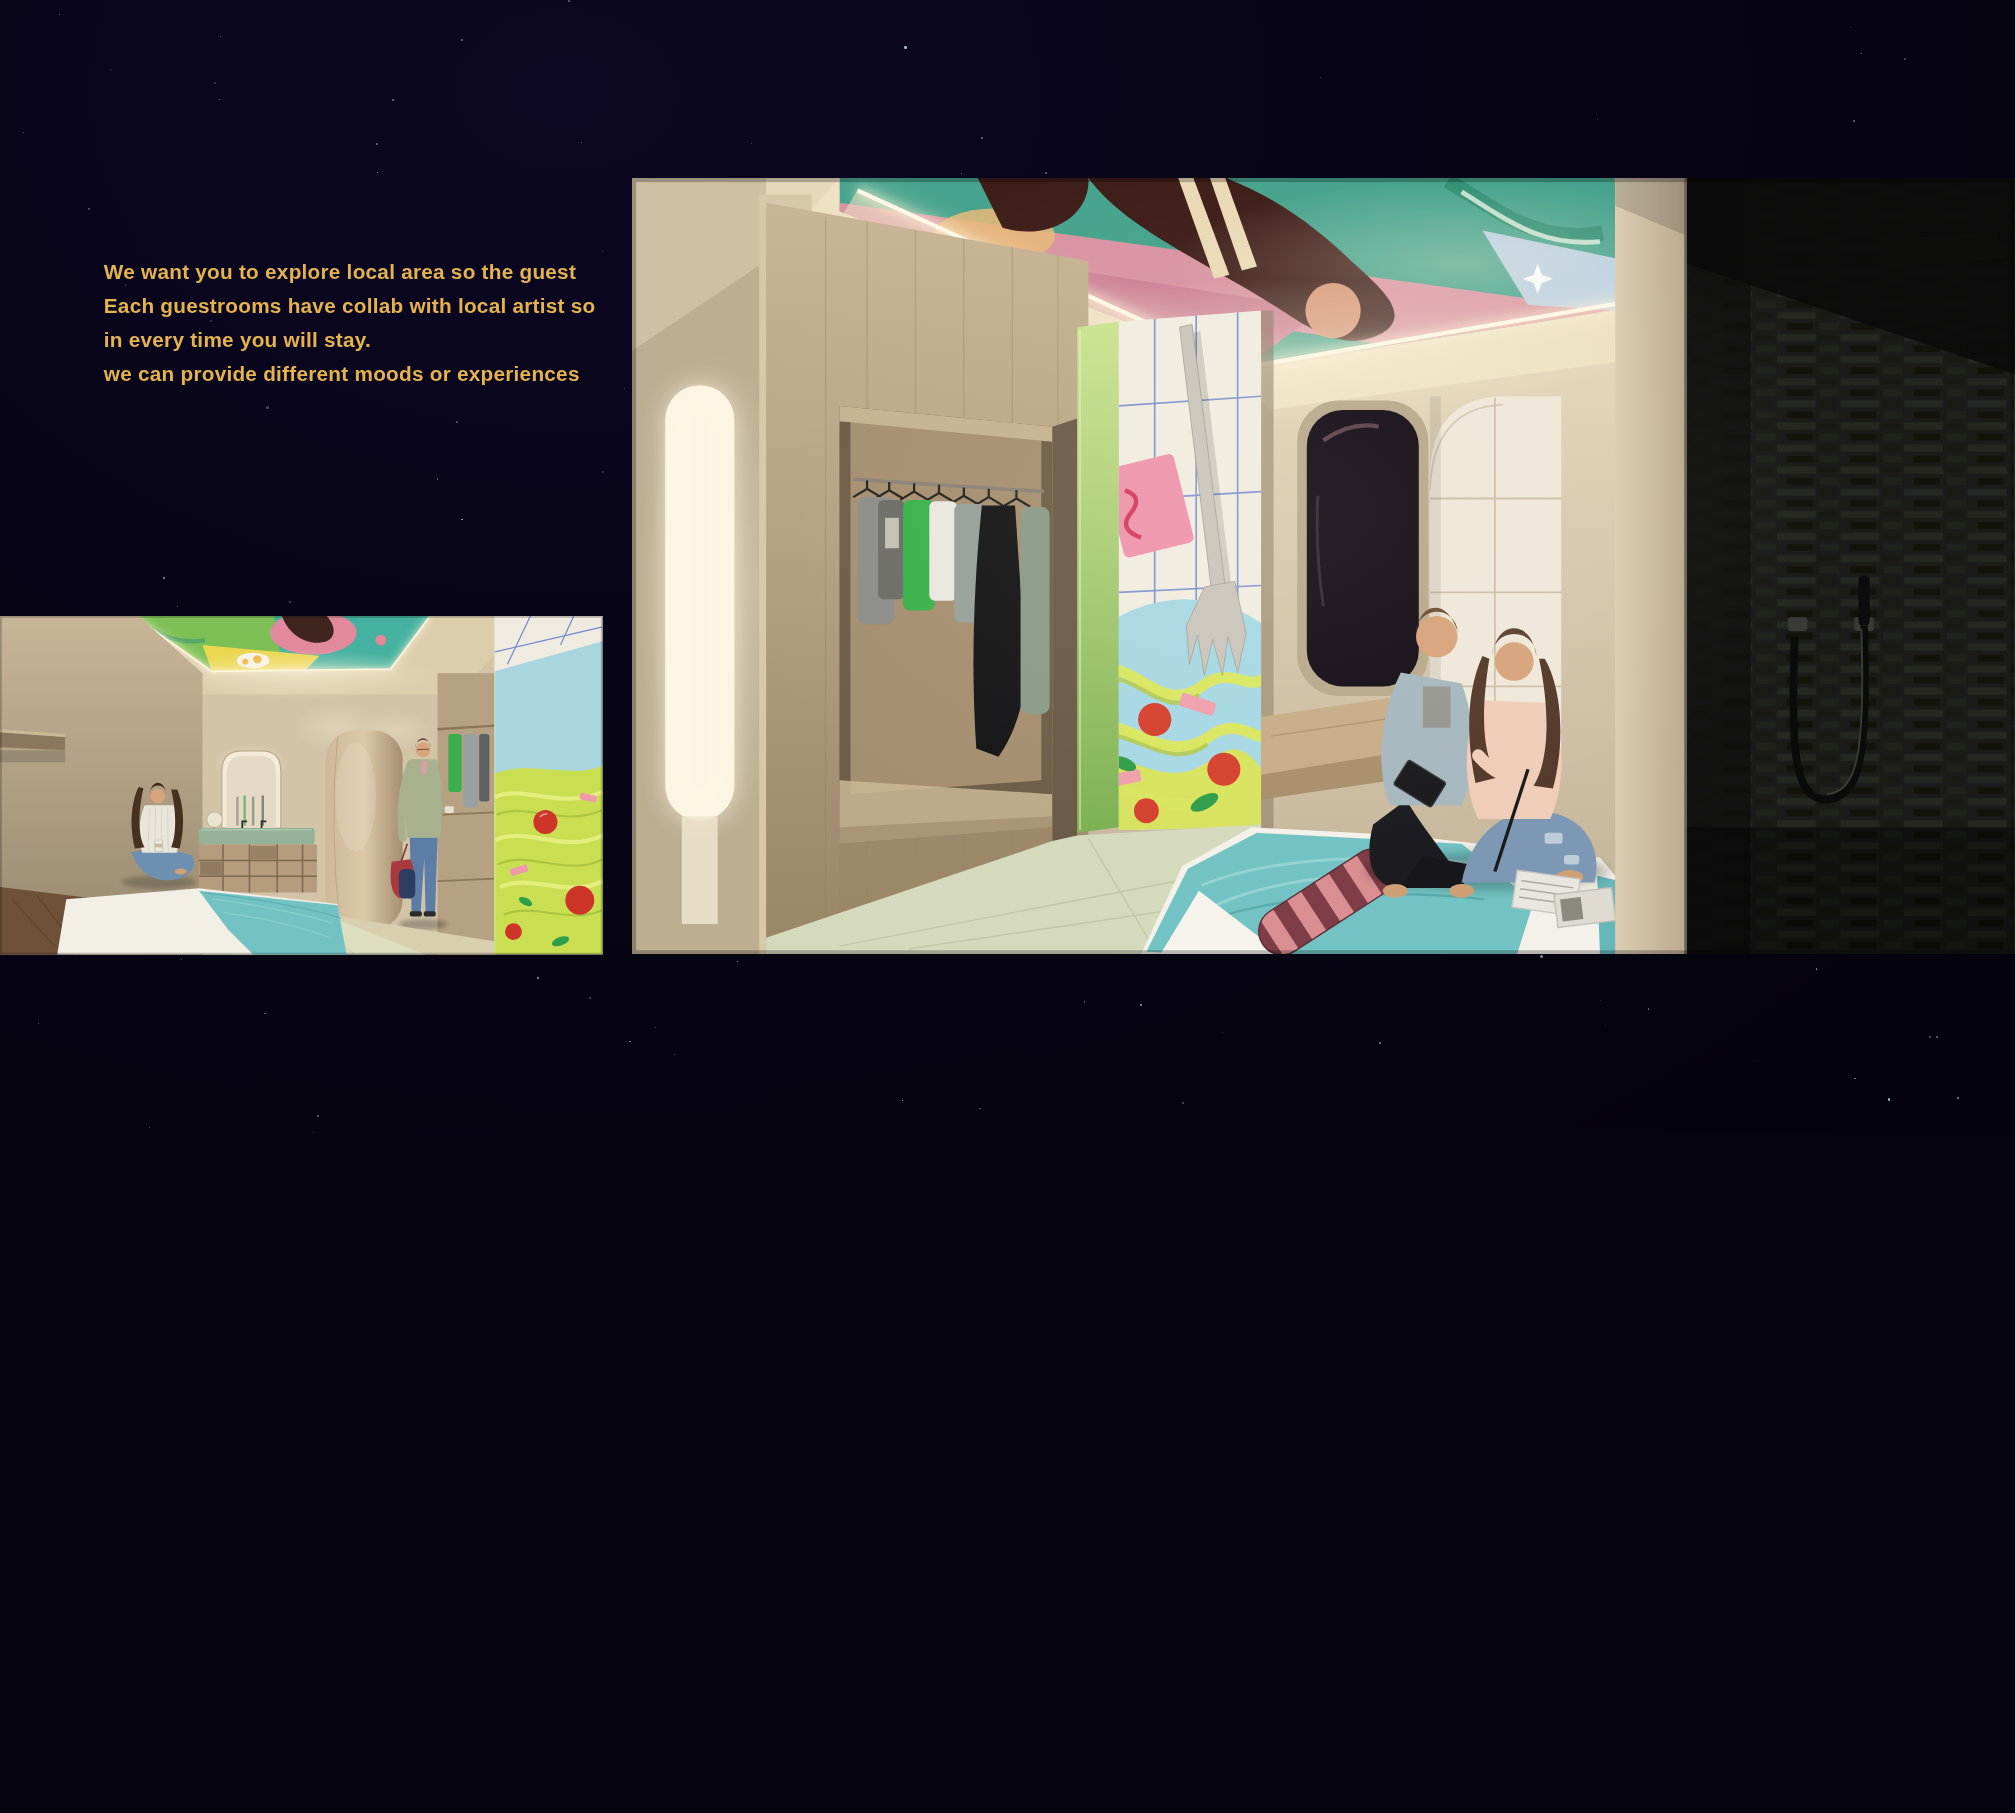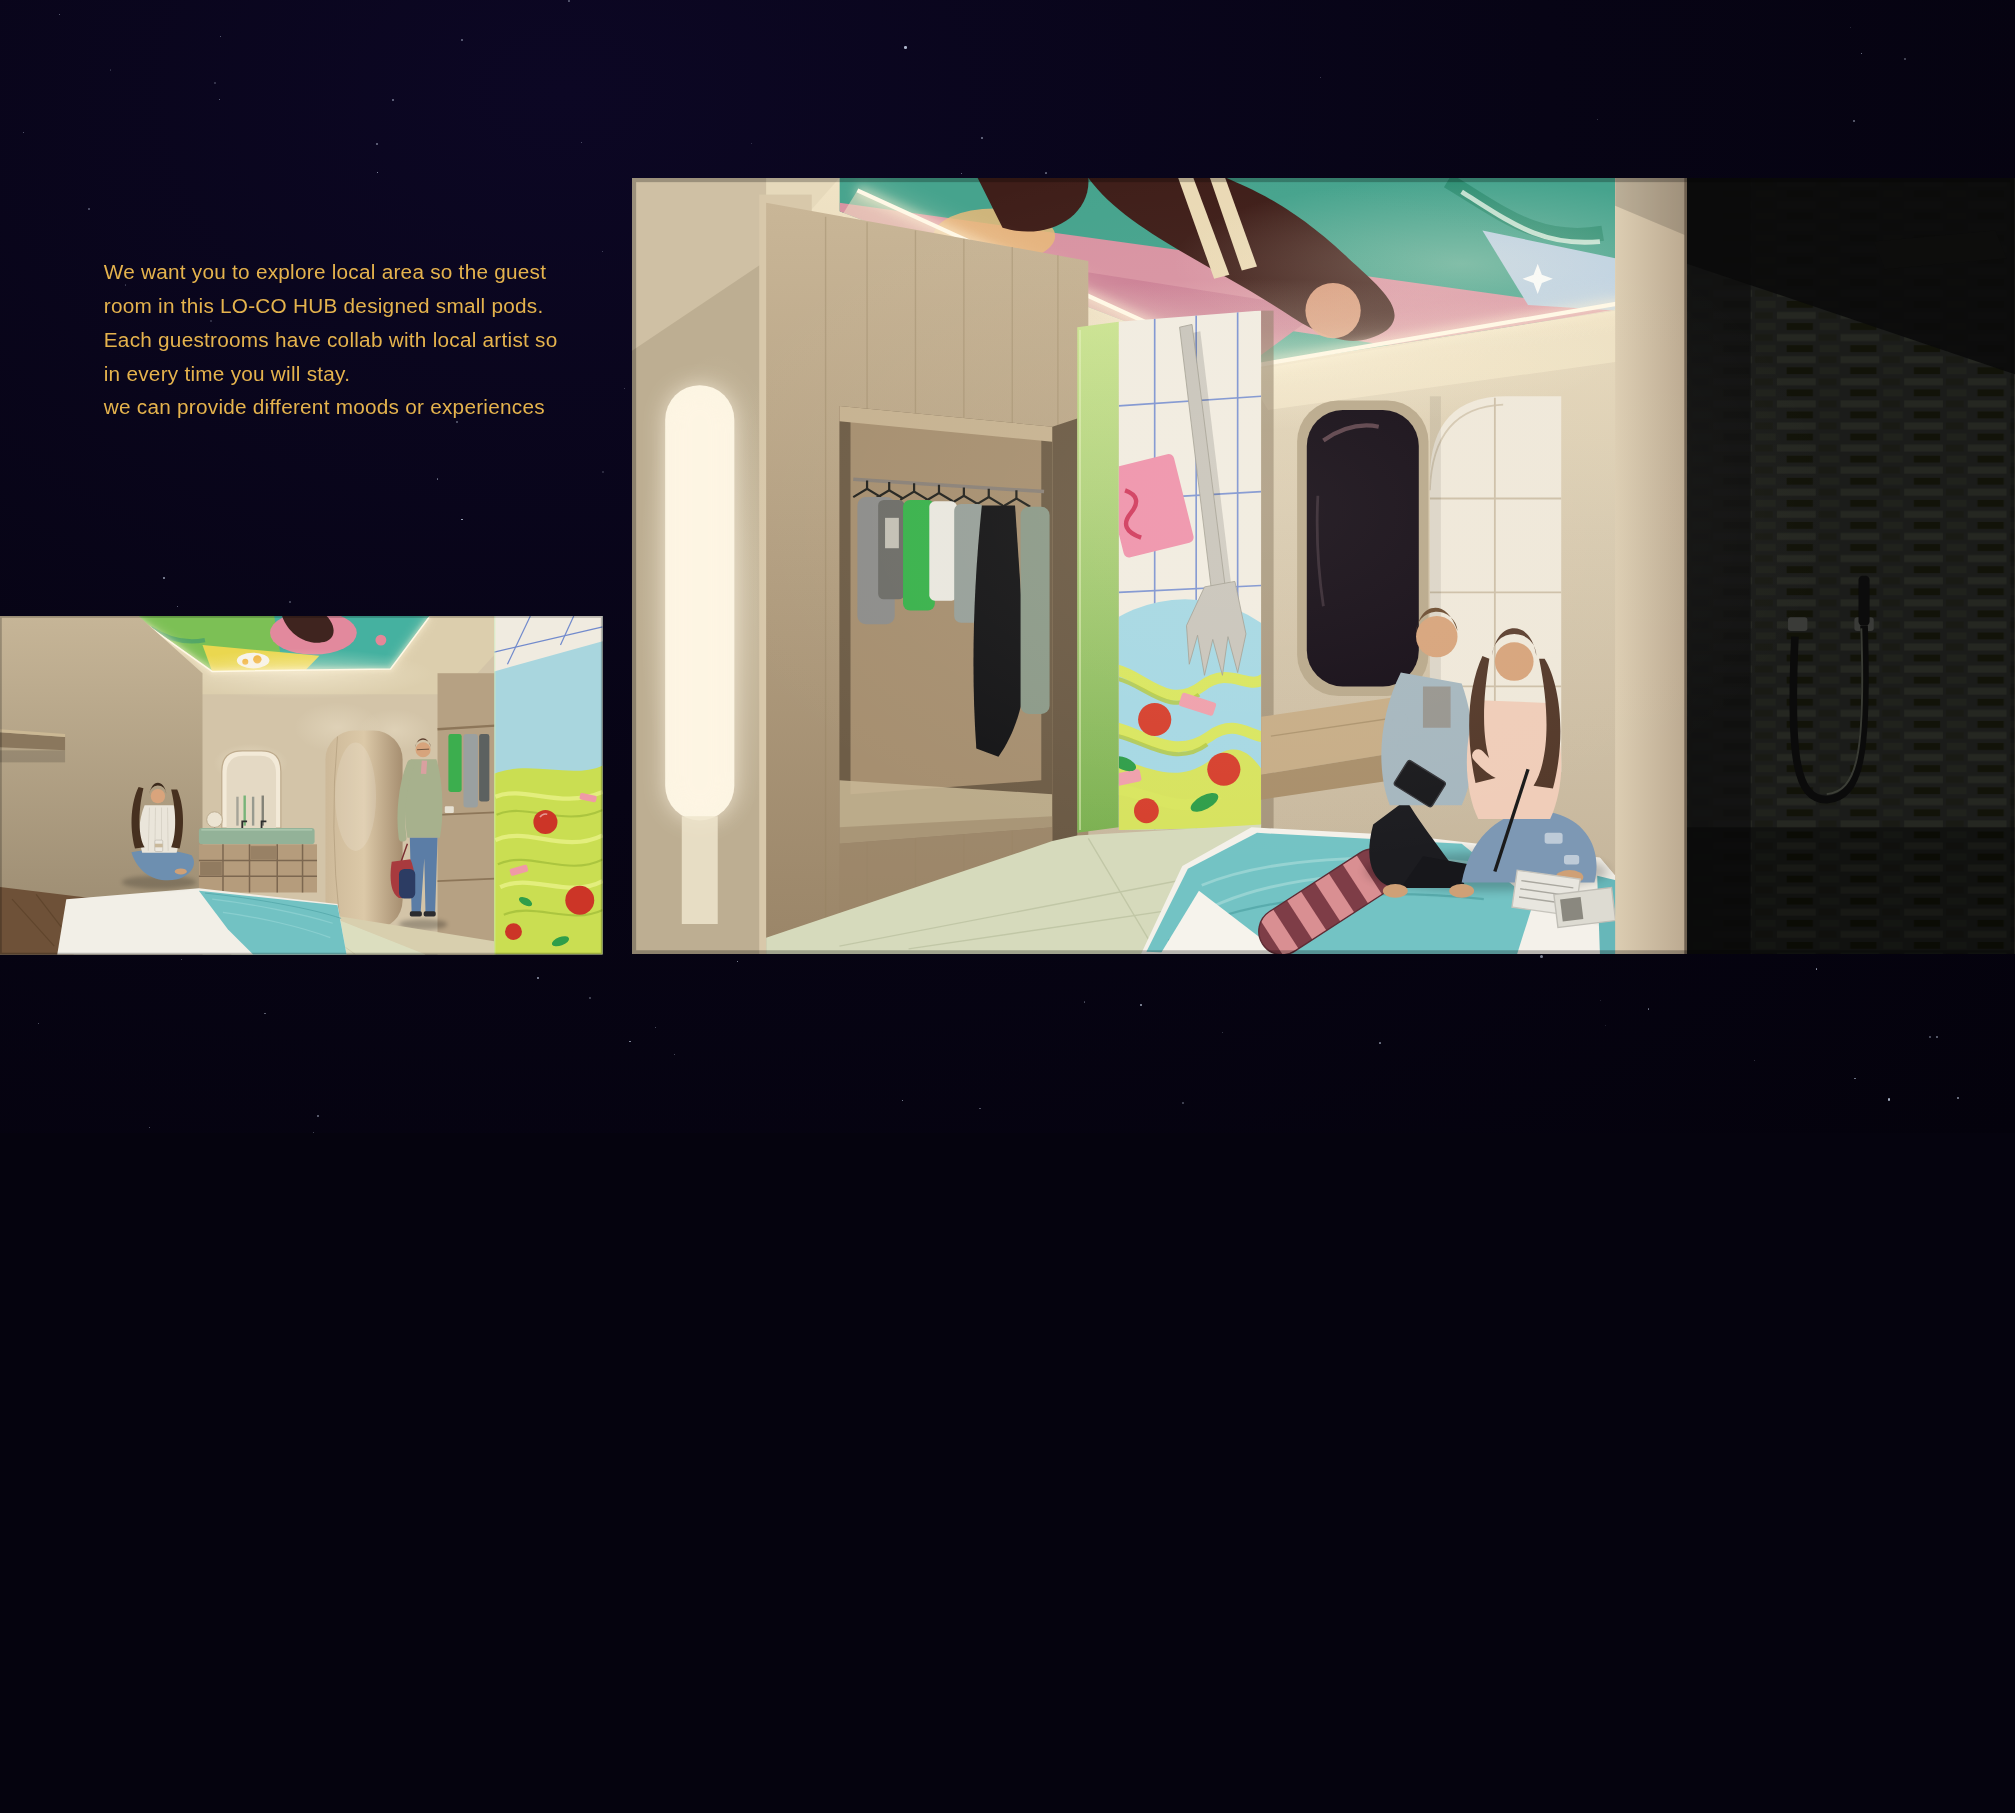--- a/index.html
+++ b/index.html
@@ -16,20 +16,21 @@
     position:absolute;z-index:3;
     left:5.05%;top:11.55%;margin:0;
     font-size:2.78vw;font-weight:500;letter-spacing:0.03em;
     color:#ee3087;
   }
   .body-text{
     position:absolute;z-index:3;
     left:5.15%;top:22.5%;
     font-size:1.03vw;line-height:1.68vw;letter-spacing:0.012em;
     color:#e5b34d;
+    font-weight:bold;
   }
   .body-text span{display:block;}
   figure{margin:0;position:absolute;z-index:2;}
   figure svg{width:100%;height:100%;display:block;}
   .img-main{left:31.375%;top:15.71%;width:68.625%;height:68.5%;}
   .img-small{left:0;top:54.35%;width:29.91%;height:29.87%;}
 </style>
 </head>
 <body>
 
@@ -203,21 +204,20 @@
       <div class="star" style="width: 0.0838802vw; height: 0.0838802vw; left: 51.87%; top: 15.19%; opacity: 0.47;"></div>
       <div class="star" style="width: 0.0705497vw; height: 0.0705497vw; left: 49.41%; top: 64.07%; opacity: 0.39;"></div>
       <div class="star" style="width: 0.068817vw; height: 0.068817vw; left: 33.44%; top: 32.18%; opacity: 0.63;"></div>
       <div class="star" style="width: 0.072268vw; height: 0.072268vw; left: 39.32%; top: 36.12%; opacity: 0.52;"></div>
       <div class="star" style="width: 0.0862135vw; height: 0.0862135vw; left: 68.94%; top: 50.32%; opacity: 0.42;"></div>
     </div>
 
 
   <div class="body-text">
     <span>We want you to explore local area so the guest</span>
-    <span>room in this LO-CO HUB designed small pods.</span>
     <span>Each guestrooms have collab with local artist so</span>
     <span>in every time you will stay.</span>
     <span>we can provide different moods or experiences</span>
   </div>
 
   <figure class="img-main">
     <svg viewBox="0 0 1000 562" preserveAspectRatio="none">
       <defs>
         <linearGradient id="mWood" x1="0" y1="0" x2="0" y2="1">
           <stop offset="0" stop-color="#c9b697"></stop>

